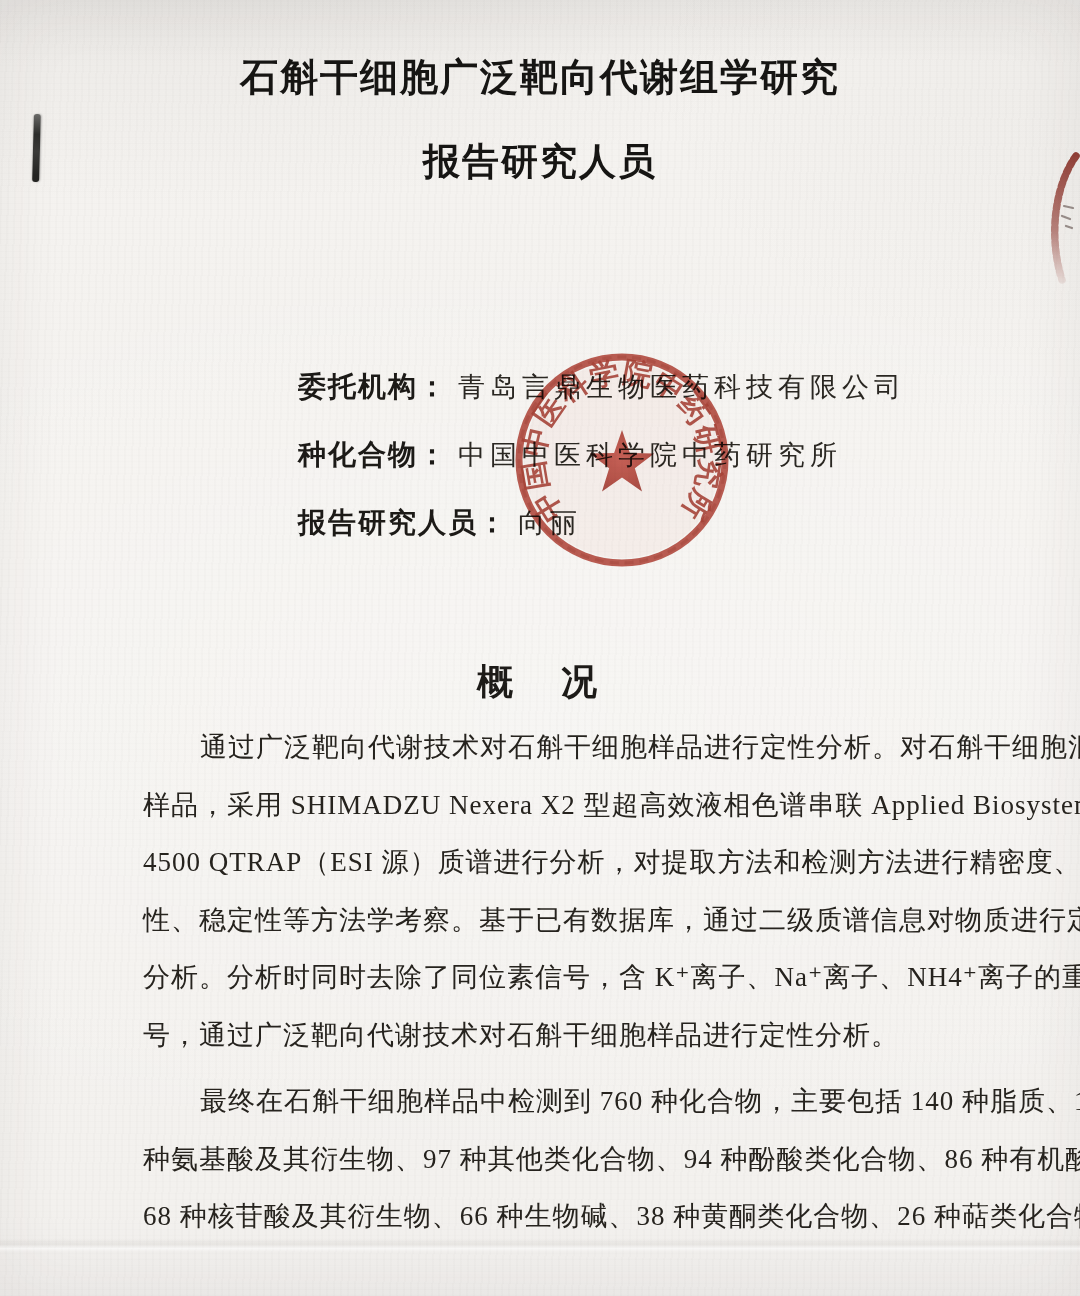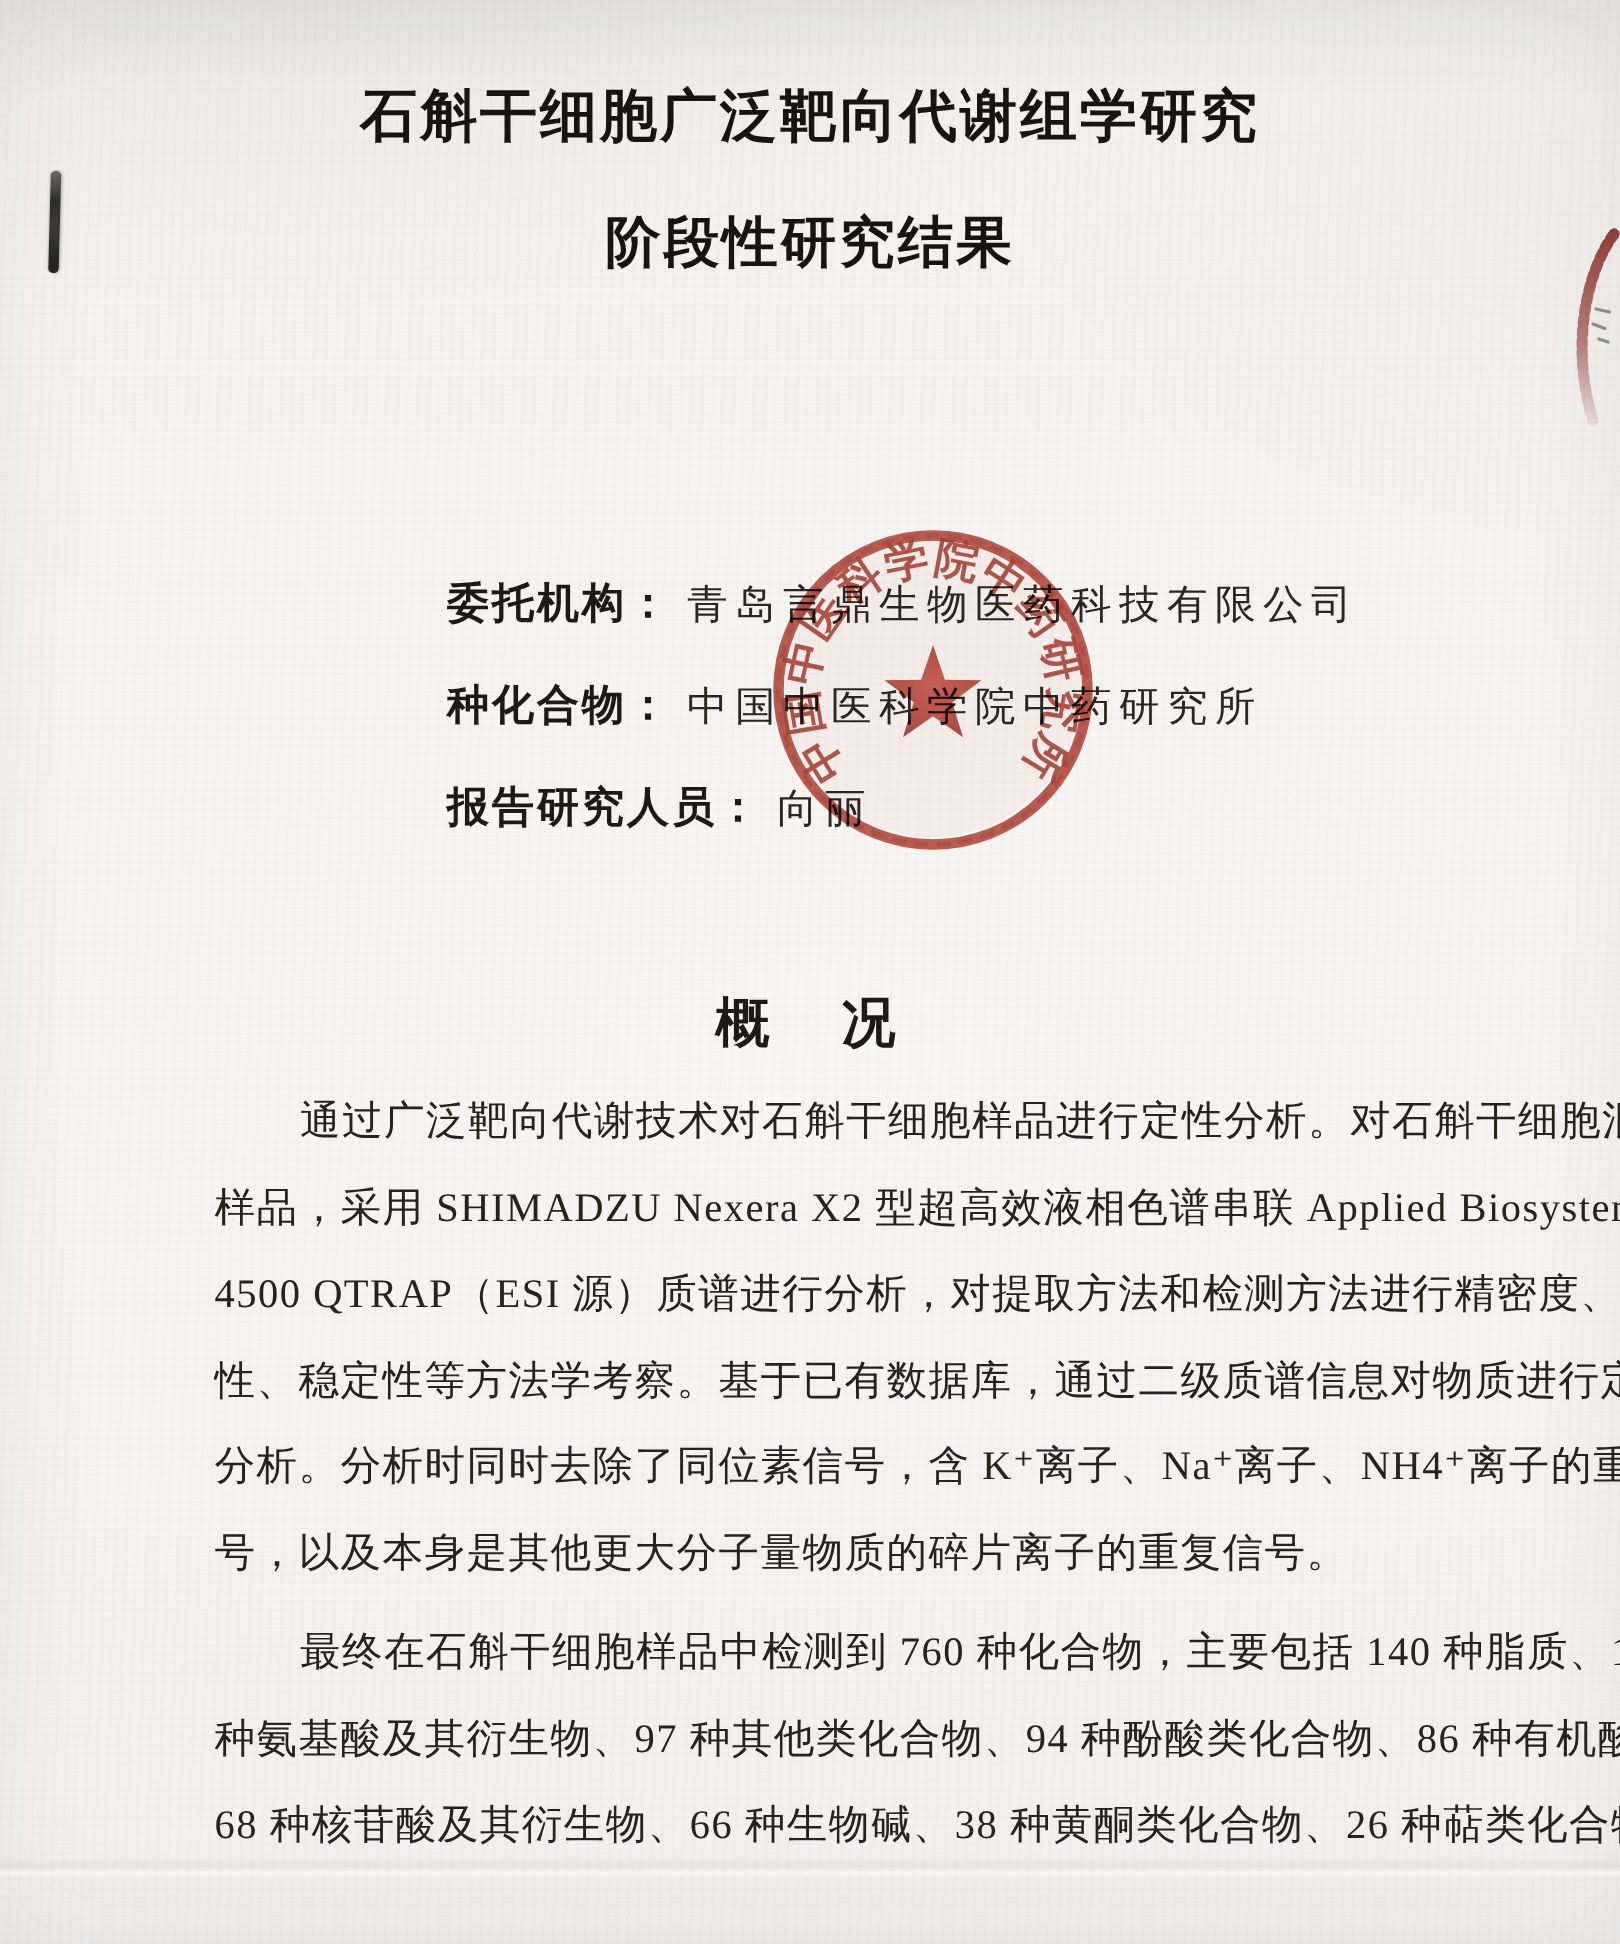--- a/index.html
+++ b/index.html
@@ -35,21 +35,21 @@
     transform:rotate(1.5deg);
   }
   .title{
     position:absolute;left:0;width:1080px;text-align:center;
     font-family:"Liberation Sans","DejaVu Sans",sans-serif;
     font-weight:700;color:#161513;letter-spacing:2px;
   }
   .title-1{top:52px;font-size:38px;}
   .title-2{top:137px;font-size:37px;}
   .meta{position:absolute;left:298px;top:368px;}
-  .meta-row{height:68px;white-space:nowrap;display:flex;align-items:center;}
+  .meta-row{height:68px;white-space:nowrap;display:flex;align-items:flex-start;}
   .meta-label{
     font-family:"Liberation Sans","DejaVu Sans",sans-serif;
     font-weight:700;font-size:28px;color:#1c1a17;letter-spacing:2px;
   }
   .meta-value{
     font-size:27px;color:#2a2722;letter-spacing:5px;padding-left:10px;padding-top:1px;
   }
   .seal{
     position:absolute;left:486px;top:324px;width:272px;height:272px;
     mix-blend-mode:multiply;opacity:0.93;
@@ -70,21 +70,21 @@
 </style>
 </head>
 <body>
 
 <div class="page">
   <div class="texture"></div>
 
   <div class="staple"></div>
 
   <div class="title title-1">石斛干细胞广泛靶向代谢组学研究</div>
-  <div class="title title-2">阶段性研究结果</div>
+  <div class="title title-2">报告研究人员</div>
 
   <div class="meta">
     <div class="meta-row">
       <span class="meta-label">委托机构：</span>
       <span class="meta-value">青岛言鼎生物医药科技有限公司</span>
     </div>
     <div class="meta-row">
       <span class="meta-label">种化合物：</span>
       <span class="meta-value">中国中医科学院中药研究所</span>
     </div>
@@ -125,21 +125,21 @@
   </svg>
 
   <div class="section-heading">概　况</div>
 
   <div class="bodytext para-1">
     <div class="line indent">通过广泛靶向代谢技术对石斛干细胞样品进行定性分析。对石斛干细胞混合</div>
     <div class="line">样品，采用 SHIMADZU Nexera X2 型超高效液相色谱串联 Applied Biosystems</div>
     <div class="line">4500 QTRAP（ESI 源）质谱进行分析，对提取方法和检测方法进行精密度、重复</div>
     <div class="line">性、稳定性等方法学考察。基于已有数据库，通过二级质谱信息对物质进行定性</div>
     <div class="line">分析。分析时同时去除了同位素信号，含 K⁺离子、Na⁺离子、NH4⁺离子的重复信</div>
-    <div class="line">号，以及本身是其他更大分子量物质的碎片离子的重复信号。</div>
+    <div class="line">号，通过广泛靶向代谢技术对石斛干细胞样品进行定性分析。</div>
   </div>
 
   <div class="bodytext para-2">
     <div class="line indent">最终在石斛干细胞样品中检测到 760 种化合物，主要包括 140 种脂质、125</div>
     <div class="line">种氨基酸及其衍生物、97 种其他类化合物、94 种酚酸类化合物、86 种有机酸、</div>
     <div class="line">68 种核苷酸及其衍生物、66 种生物碱、38 种黄酮类化合物、26 种萜类化合物等</div>
   </div>
 
   <div class="scan-band"></div>
 </div>

